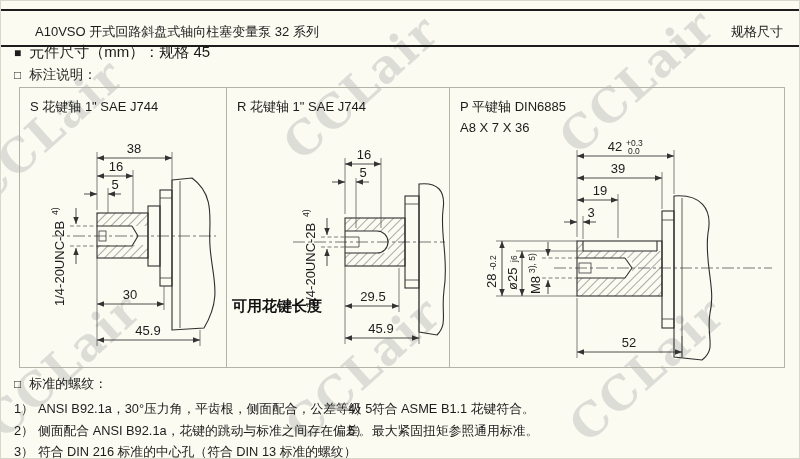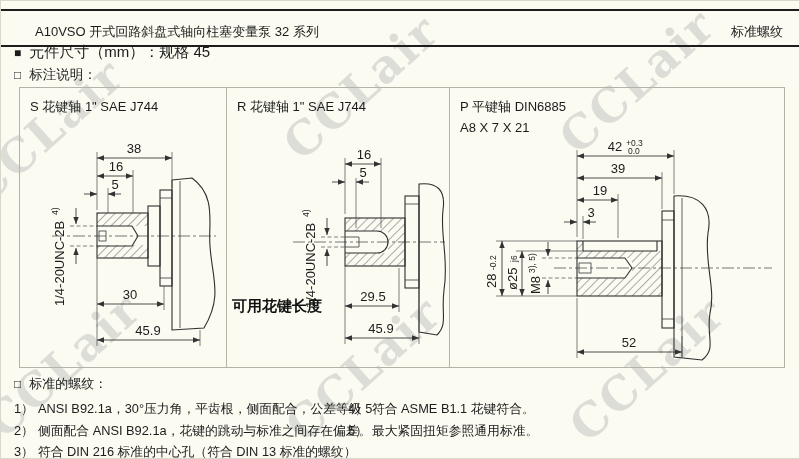--- a/index.html
+++ b/index.html
@@ -76,21 +76,21 @@
 
   <span class="wm wm1">CCLair</span>
   <span class="wm wm2">CCLair</span>
   <span class="wm wm3">CCLair</span>
   <span class="wm wm4">CCLair</span>
   <span class="wm wm5">CCLair</span>
   <span class="wm wm6">CCLair</span>
 
   <div class="hdr">
     <span>A10VSO 开式回路斜盘式轴向柱塞变量泵  32 系列</span>
-    <span>标准螺纹</span>
+    <span>规格尺寸</span>
   </div>
 
   <div class="sub">
     <span class="blt">■</span>
     <span>元件尺寸（mm）：规格 45</span>
   </div>
 
   <div class="sect">
     <span class="blt">□</span>
     <span>标注说明：</span>
@@ -216,21 +216,21 @@
             <text class="dtx" x="0" y="0">1/4-20UNC-2B</text>
             <text class="stx" x="91" y="-6">4)</text>
           </g>
         </g>
       </svg>
     </div>
 
     <div class="panel pP">
       <div class="ph">
         <div>P 平键轴  DIN6885</div>
-        <div><span>A8 X 7 X 21</span></div>
+        <div><span>A8 X 7 X 36</span></div>
       </div>
       <svg width="333" height="225" viewBox="0 0 333 225">
         <defs>
           <pattern id="hP" width="6" height="6" patternTransform="rotate(45)" patternUnits="userSpaceOnUse">
             <line x1="0" y1="0" x2="0" y2="6" stroke="#5a5a5a" stroke-width="1"></line>
           </pattern>
           <marker id="aP" viewBox="0 0 10 10" refX="9" refY="5" markerWidth="9" markerHeight="9" orient="auto-start-reverse">
             <path d="M0,1.5 L9,5 L0,8.5 z" fill="#333"></path>
           </marker>
         </defs>

